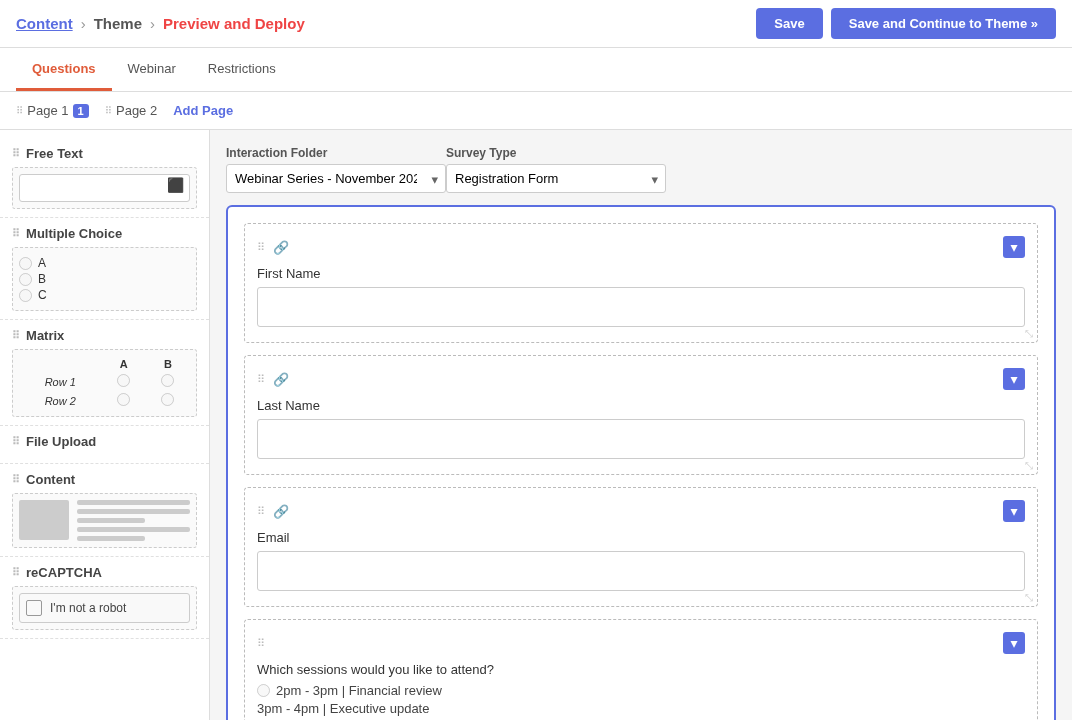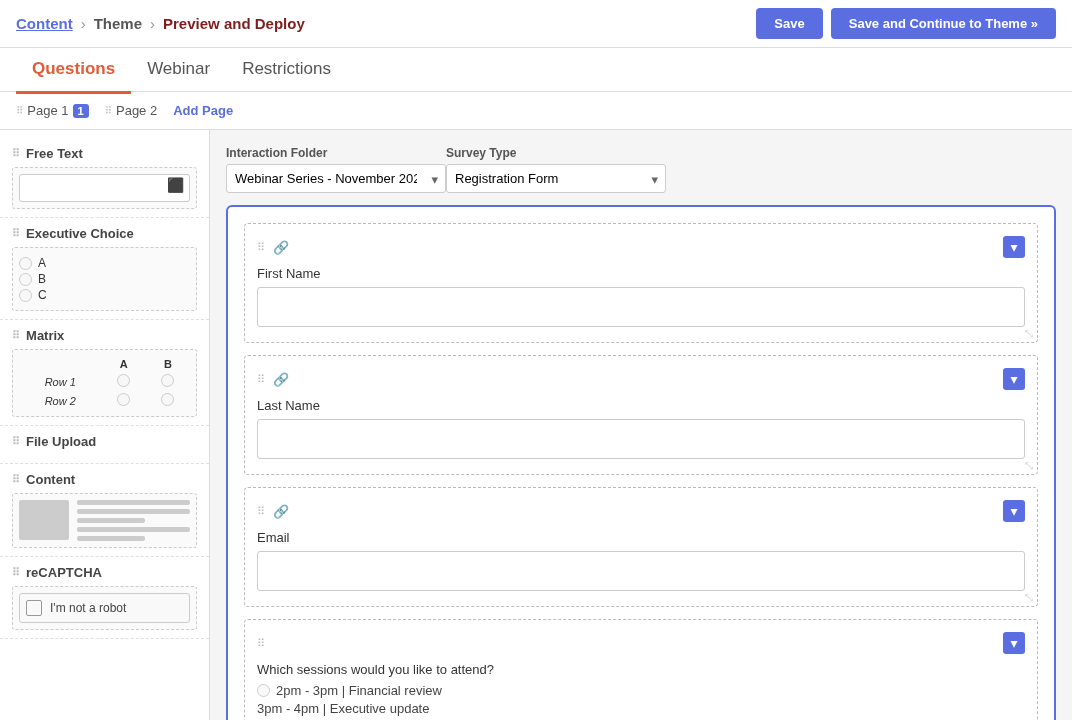--- a/index.html
+++ b/index.html
@@ -7,38 +7,38 @@
 
     
     .top-bar {
       display: flex; align-items: center; justify-content: space-between;
       background: #fff; padding: 0 16px; height: 48px;
       border-bottom: 1px solid #ddd;
     }
     .breadcrumb { display: flex; align-items: center; gap: 8px; font-size: 15px; font-weight: 600; }
     .breadcrumb span { color: #555; }
     .breadcrumb .sep { color: #999; font-weight: 400; }
-    .breadcrumb .active { color: #7f1d1d; }
+    .breadcrumb .active { color: #ef4444; }
     .top-bar-buttons { display: flex; gap: 8px; }
     .btn-save {
       background: #5b6ee1; color: #fff; border: none; border-radius: 4px;
       padding: 0 18px; cursor: pointer; font-size: 13px; font-weight: 600;
     }
     .btn-save-continue {
       background: #5b6ee1; color: #fff; border: none; border-radius: 4px;
       padding: 8px 18px; cursor: pointer; font-size: 13px; font-weight: 600;
     }
 
     
     .tabs-bar {
       background: #fff; border-bottom: 1px solid #ddd;
       display: flex; align-items: center; padding: 0 16px; height: 44px;
     }
     .tab {
-      padding: 12px 16px; cursor: pointer; font-size: 17px; color: #555;
+      padding: 12px 16px; cursor: pointer; font-size: 13px; color: #555;
       border-bottom: 3px solid transparent; margin-bottom: -1px;
     }
     .tab.active { color: #e05c3a; border-bottom: 3px solid #e05c3a; font-weight: 600; }
 
     
     .pages-bar {
       background: #fff; border-bottom: 1px solid #ddd;
       display: flex; align-items: center; padding: 0 16px; height: 38px; gap: 16px;
     }
     .page-item {
@@ -199,21 +199,21 @@
           <div class="ft-input-inner">
             <span class="ft-icon">⬛</span>
           </div>
         </div>
       </div>
     </div>
 
     <div class="widget-item">
       <div class="widget-title">
         <span class="drag-dots">⠿</span>
-        <span>Executive Choice</span>
+        <span>Multiple Choice</span>
       </div>
       <div class="widget-preview">
         <div class="mc-option">
           <input type="radio" disabled="" style=""> 
             <span>A</span>
         </div>
         <div class="mc-option">
           <input type="radio" disabled="" style=""> 
             <span>B</span>
         </div>

